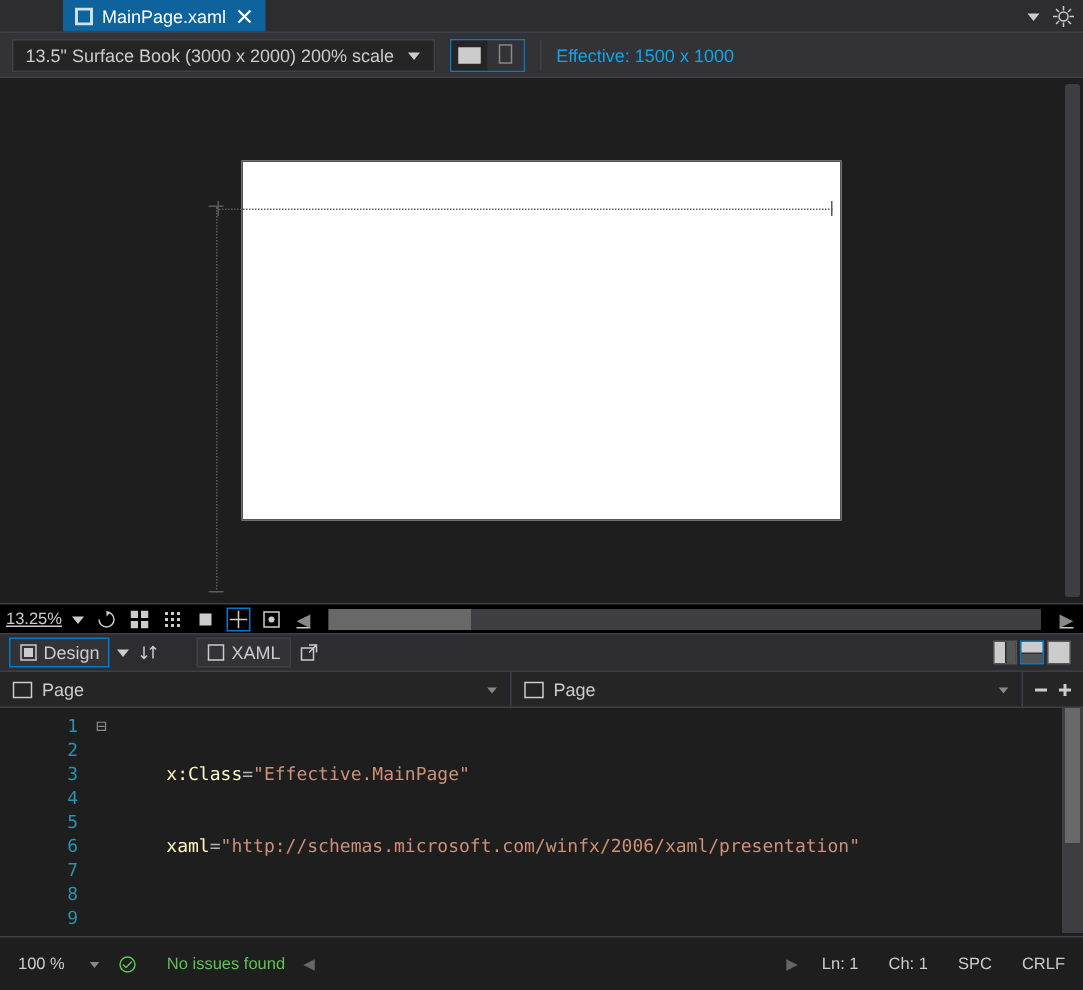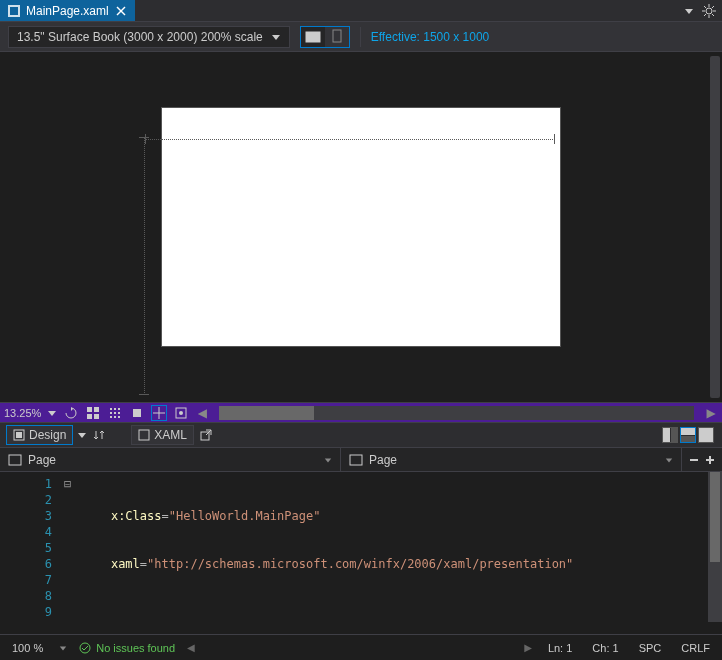--- a/index.html
+++ b/index.html
@@ -20,20 +20,21 @@
   align-items: stretch;
   border-bottom: 1px solid #3f3f46;
 }
 .tab {
   display: flex; align-items: center;
   padding: 0 8px;
   gap: 6px;
   font-size: 12px;
   color: #cccccc;
   cursor: default;
+  margin-left: 42px;
 }
 .tab.active {
   background: #0e639c;
   color: #ffffff;
 }
 .tab .file-icon { width: 12px; height: 12px; }
 .tab .close { width: 12px; height: 12px; }
 .tab-right {
   margin-left: auto;
   display: flex;
@@ -103,25 +104,26 @@
 .ruler-dots-h{border-top:1px dotted #5a5a5a; width:100%; position:absolute; top:5px}
 .ruler-dots-v{border-left:1px dotted #5a5a5a; height:100%; position:absolute; left:5px}
 .canvas {
   width: 400px; height: 240px;
   background: #ffffff;
   border: 1px solid #555;
 }
 
 .design-status {
   height: 20px;
-  background: #4c1d95;
+  background: #000000;
   border-top: 1px solid #3f3f46;
   display:flex; align-items:center;
   padding:0 4px;
   gap:6px;
+  text-decoration:underline;
 }
 .design-status .zoom { font-size:11px; }
 .tool-icon{width:16px;height:16px;display:flex;align-items:center;justify-content:center}
 .tool-icon.active{border:1px solid #007acc}
 .h-scrollbar {
   flex:1; height:14px; background:#3e3e42; margin:0 4px;
   position:relative;
 }
 .h-scrollbar .thumb{position:absolute;left:0;width:20%;top:0;bottom:0;background:#686868}
 .h-arrow{width:14px;height:14px;display:flex;align-items:center;justify-content:center;color:#888}
@@ -191,30 +193,30 @@
 .tstr{color:#ce9178}
 .tpunc{color:#b4b4b4}
 
 .editor-vscroll{position:absolute;right:0;top:0;bottom:0;width:14px;background:#3e3e42}
 .editor-vscroll .thumb{position:absolute;left:2px;right:2px;top:0;height:60%;background:#686868}
 
 
 .status-bar{
   position:absolute;
   left:0;right:0;bottom:0;
-  height:26px;
+  height:36px;
   background:#1e1e1e;
   border-top:1px solid #3f3f46;
   display:flex;align-items:center;
   font-size:11px;
   color:#cccccc;
   gap:12px;
   padding:0 8px;
 }
-.status-ok{color:#5ec456;display:flex;align-items:center;gap:5px}
+.status-ok{color:#5ec456;display:flex;align-items:center;gap:20px}
 .status-bar .spacer{flex:1}
 .status-cell{padding:0 4px}
 .chev{font-size:10px;color:#666}
 svg{display:block}
 </style>
 </head>
 <body>
 
 <div class="tab-strip">
   <div class="tab active">
@@ -429,21 +431,21 @@
     <div>5</div>
     <div>6</div>
     <div>7</div>
     <div>8</div>
     <div>9</div>
   </div>
   <div class="fold-col">
     <div>⊟</div>
   </div>
   <div class="code">
-    <div class="row">    <span class="tattr">x:Class</span><span class="tpunc">=</span><span class="tstr">"<span>HelloWorld.MainPage</span>"</span></div>
+    <div class="row">    <span class="tattr">x:Class</span><span class="tpunc">=</span><span class="tstr">"<span>Effective.MainPage</span>"</span></div>
     <div class="row">    <span class="tattr">xaml</span><span class="tpunc">=</span><span class="tstr">"<span>http://schemas.microsoft.com/winfx/2006/xaml/presentation</span>"</span></div>
     
     
     
     
     
     
   </div>
   <div class="editor-vscroll">
       <div class="thumb"></div>

